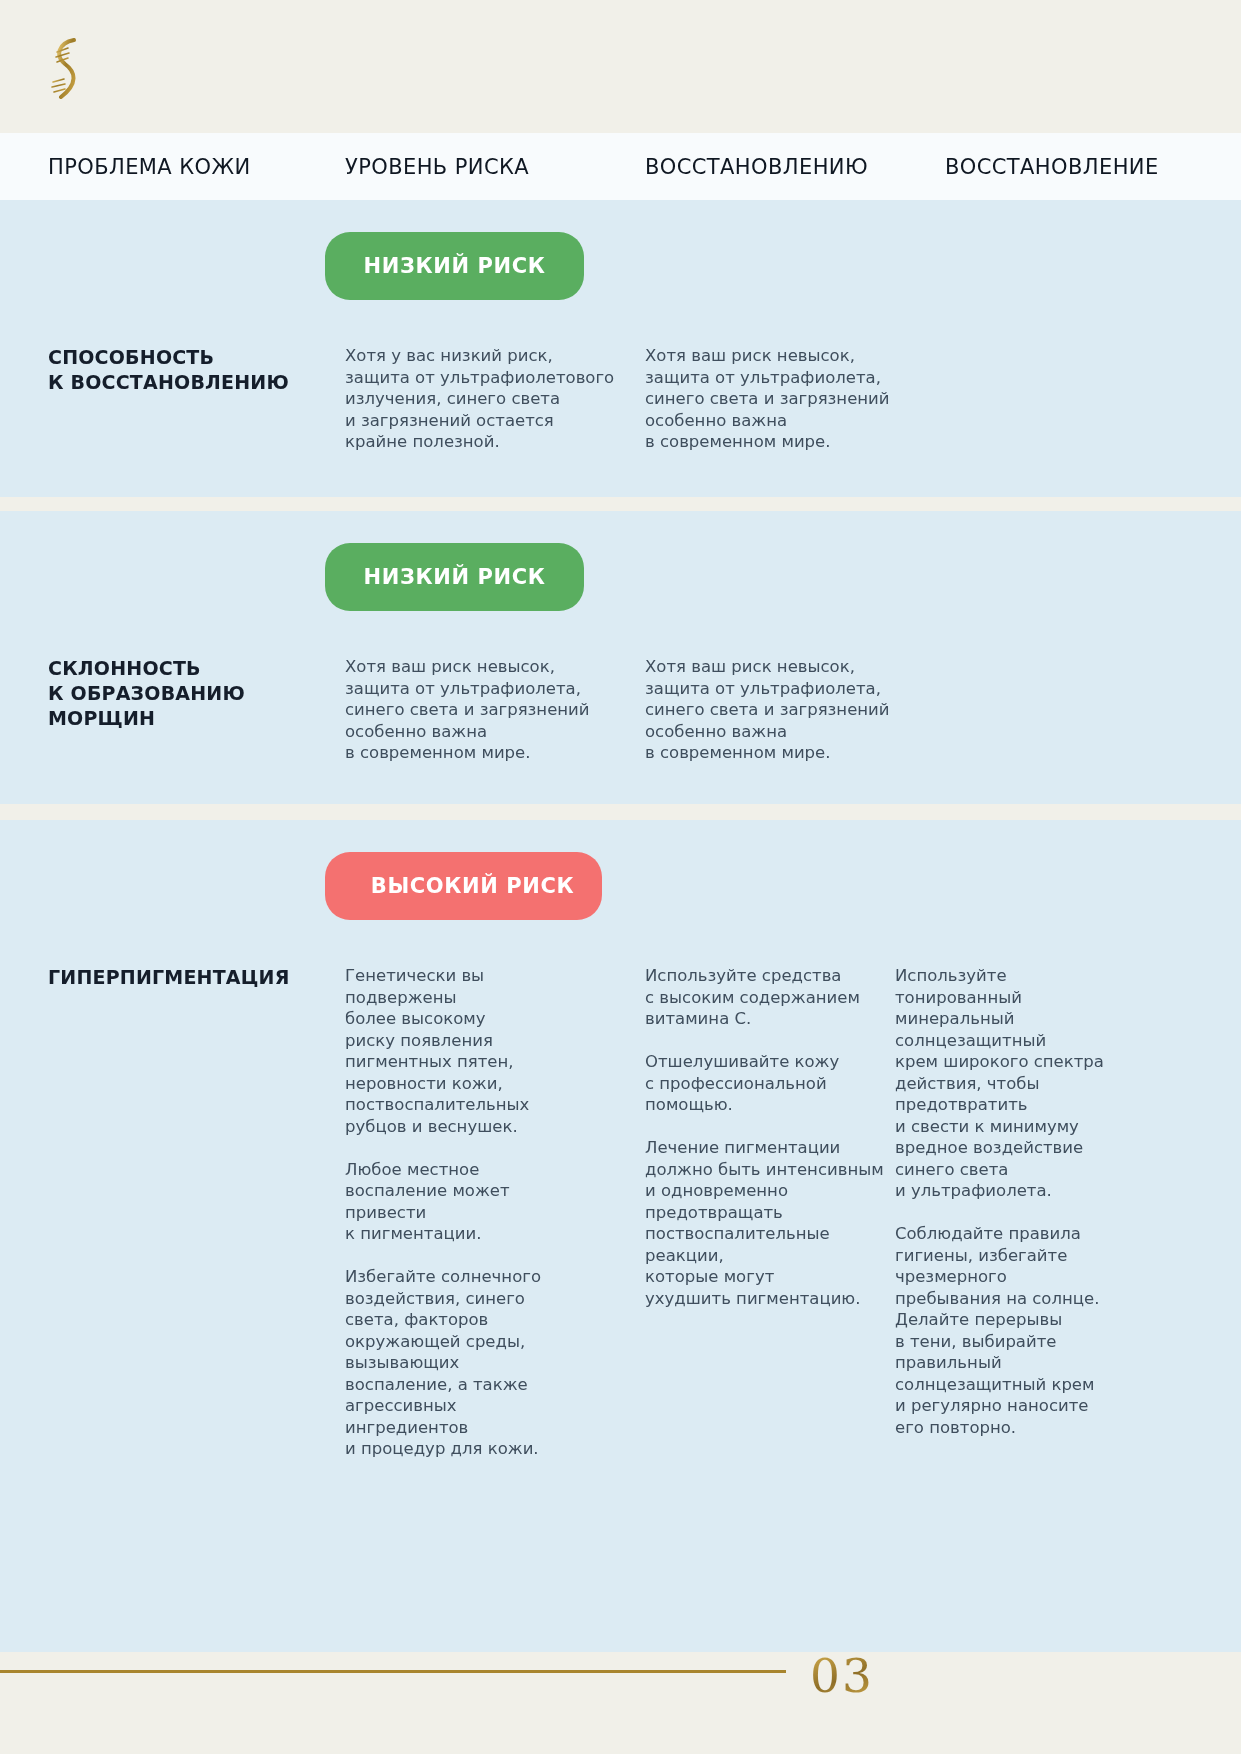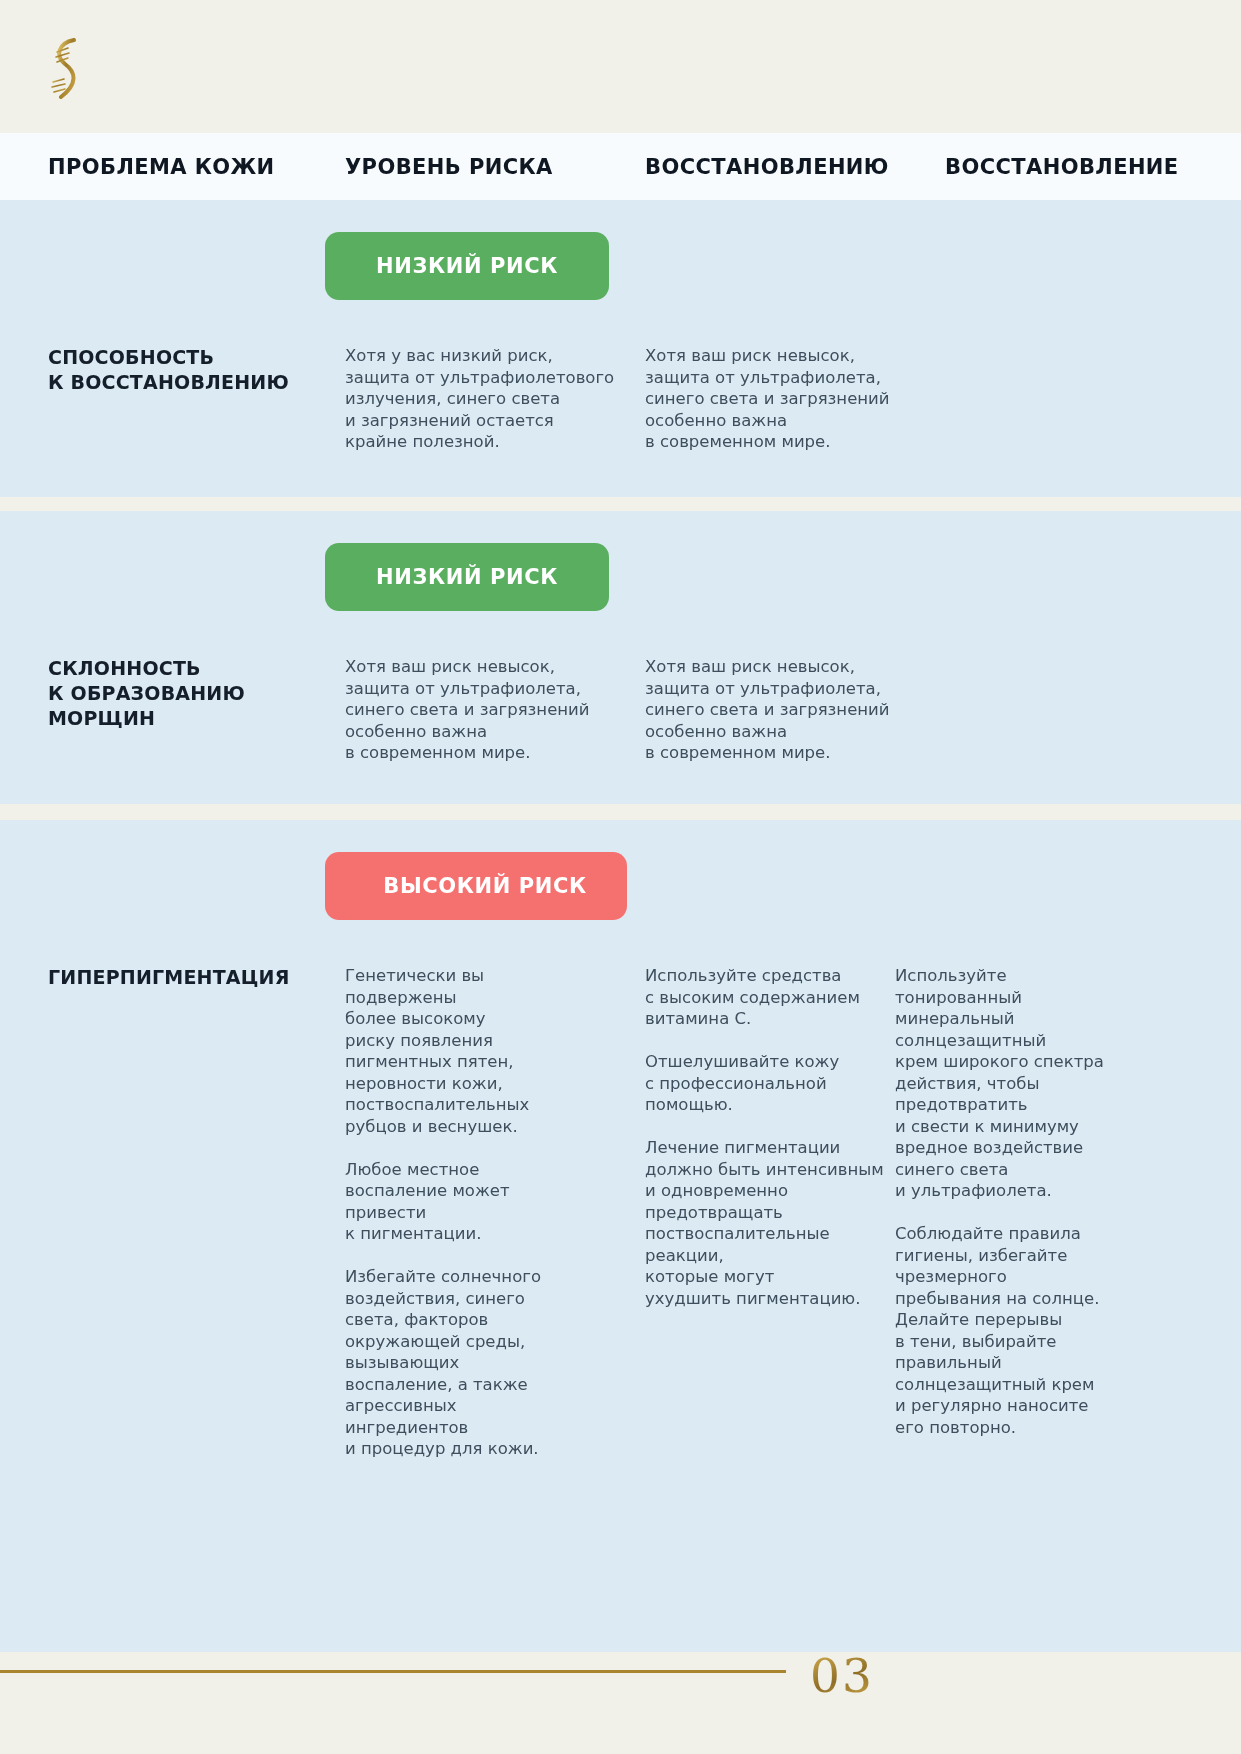--- a/index.html
+++ b/index.html
@@ -18,40 +18,40 @@
   .logo{position:absolute;left:48px;top:38px;width:36px;height:62px;}
   .logo svg{width:100%;height:100%;display:block;}
 
   
   .header-band{
     position:absolute;left:0;top:133px;width:100%;height:67px;
     background:var(--band,#f8fbfd);
   }
   .header-band .col-head{
     position:absolute;top:50%;transform:translateY(-50%);
-    font-size:21px;font-weight:bold;letter-spacing:.4px;
+    font-size:21px;font-weight:normal;letter-spacing:.4px;
     color:#0f1722;white-space:nowrap;
   }
   .head-1{left:48px;}
   .head-2{left:345px;}
   .head-3{left:645px;}
   .head-4{left:945px;}
 
   
   .section{
     position:absolute;left:0;width:100%;
     background:var(--section,#dcebf3);
   }
   .section-1{top:200px;height:297px;}
   .section-2{top:511px;height:293px;}
   .section-3{top:820px;height:832px;}
 
   .badge{
     position:absolute;left:325px;top:32px;
-    width:284px;height:68px;border-radius:14px;
+    width:259px;height:68px;border-radius:25px;
     display:flex;align-items:center;justify-content:center;
     color:#ffffff;font-size:21px;font-weight:bold;letter-spacing:.6px;
     white-space:nowrap;
   }
   .badge--low{background:var(--low,#5aae60);}
   .badge--high{background:var(--high,#f47170);padding-left:18px;}
 
   .problem-label{
     position:absolute;left:48px;top:145px;width:270px;
     font-size:19px;line-height:25px;font-weight:bold;letter-spacing:.2px;

